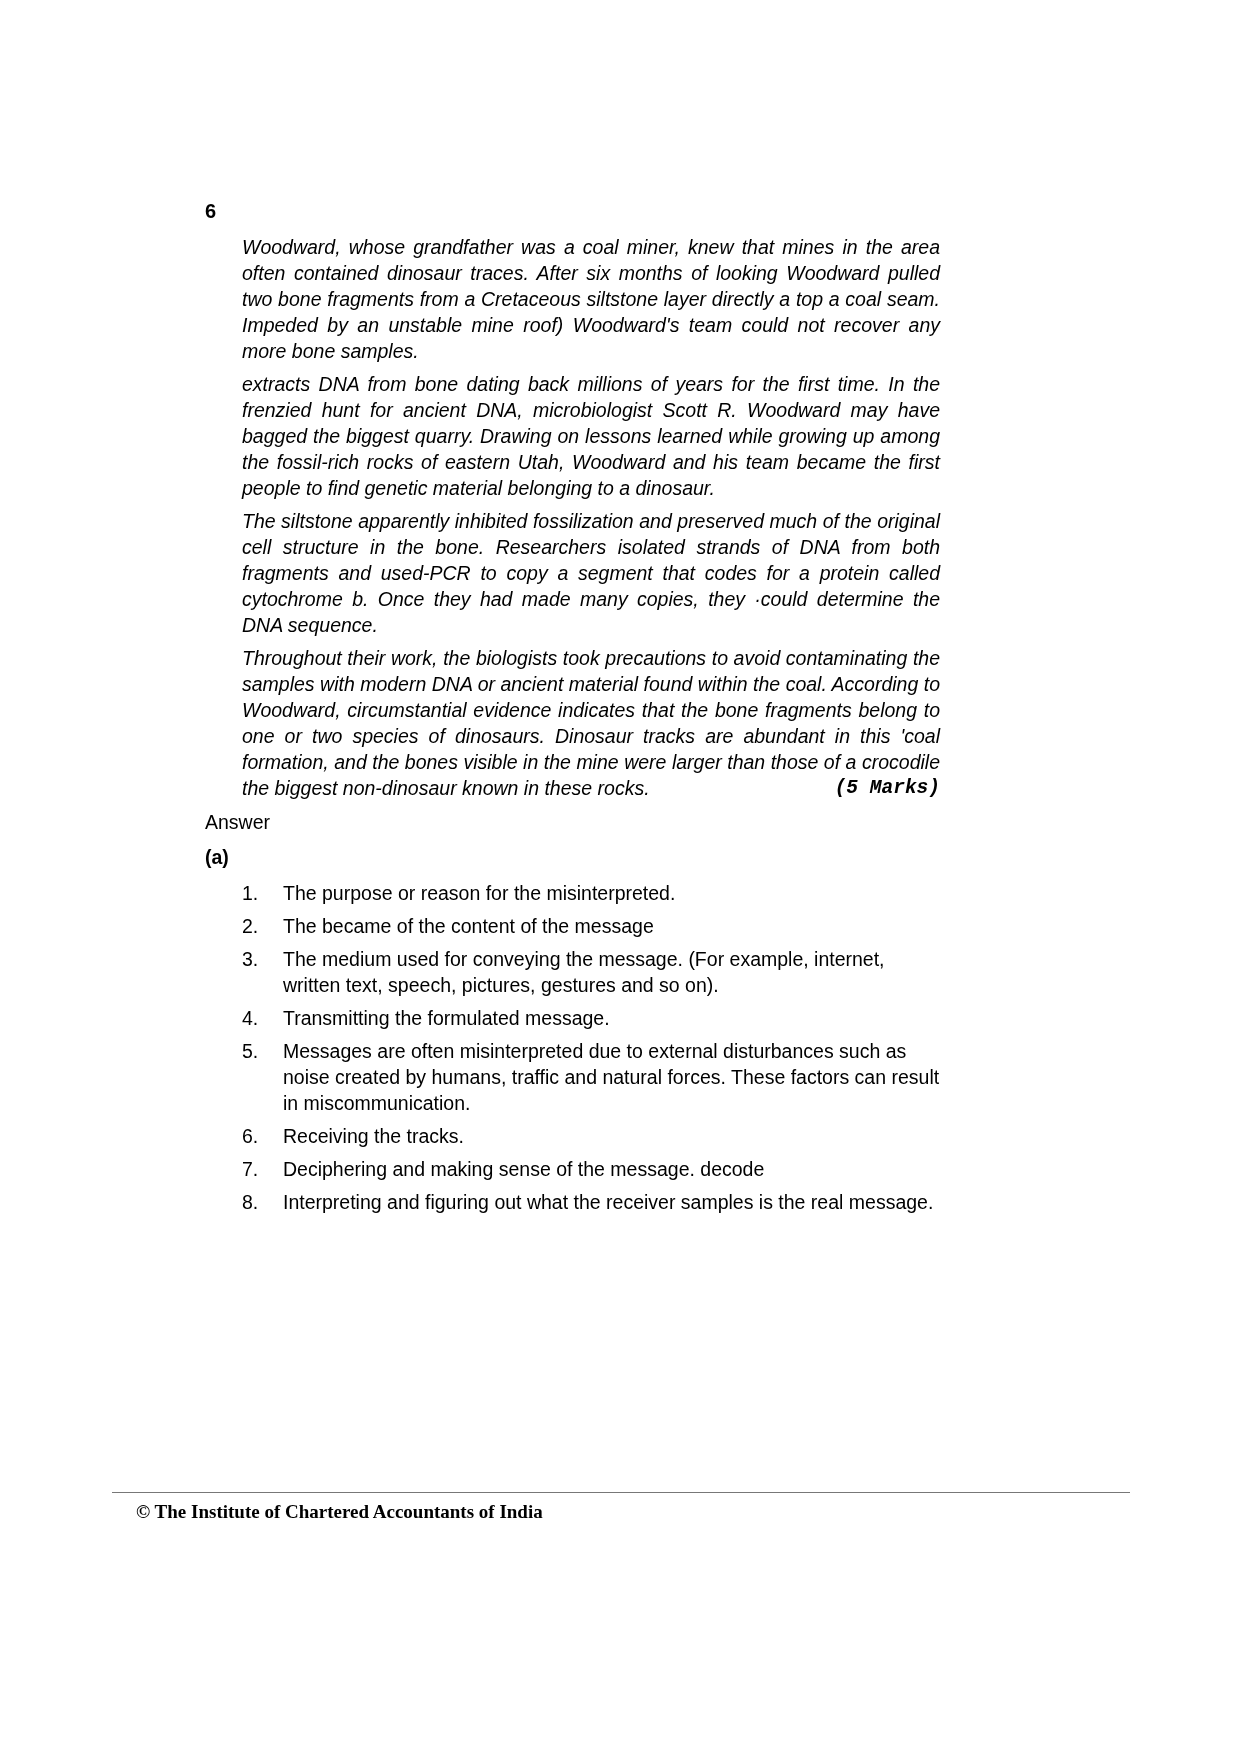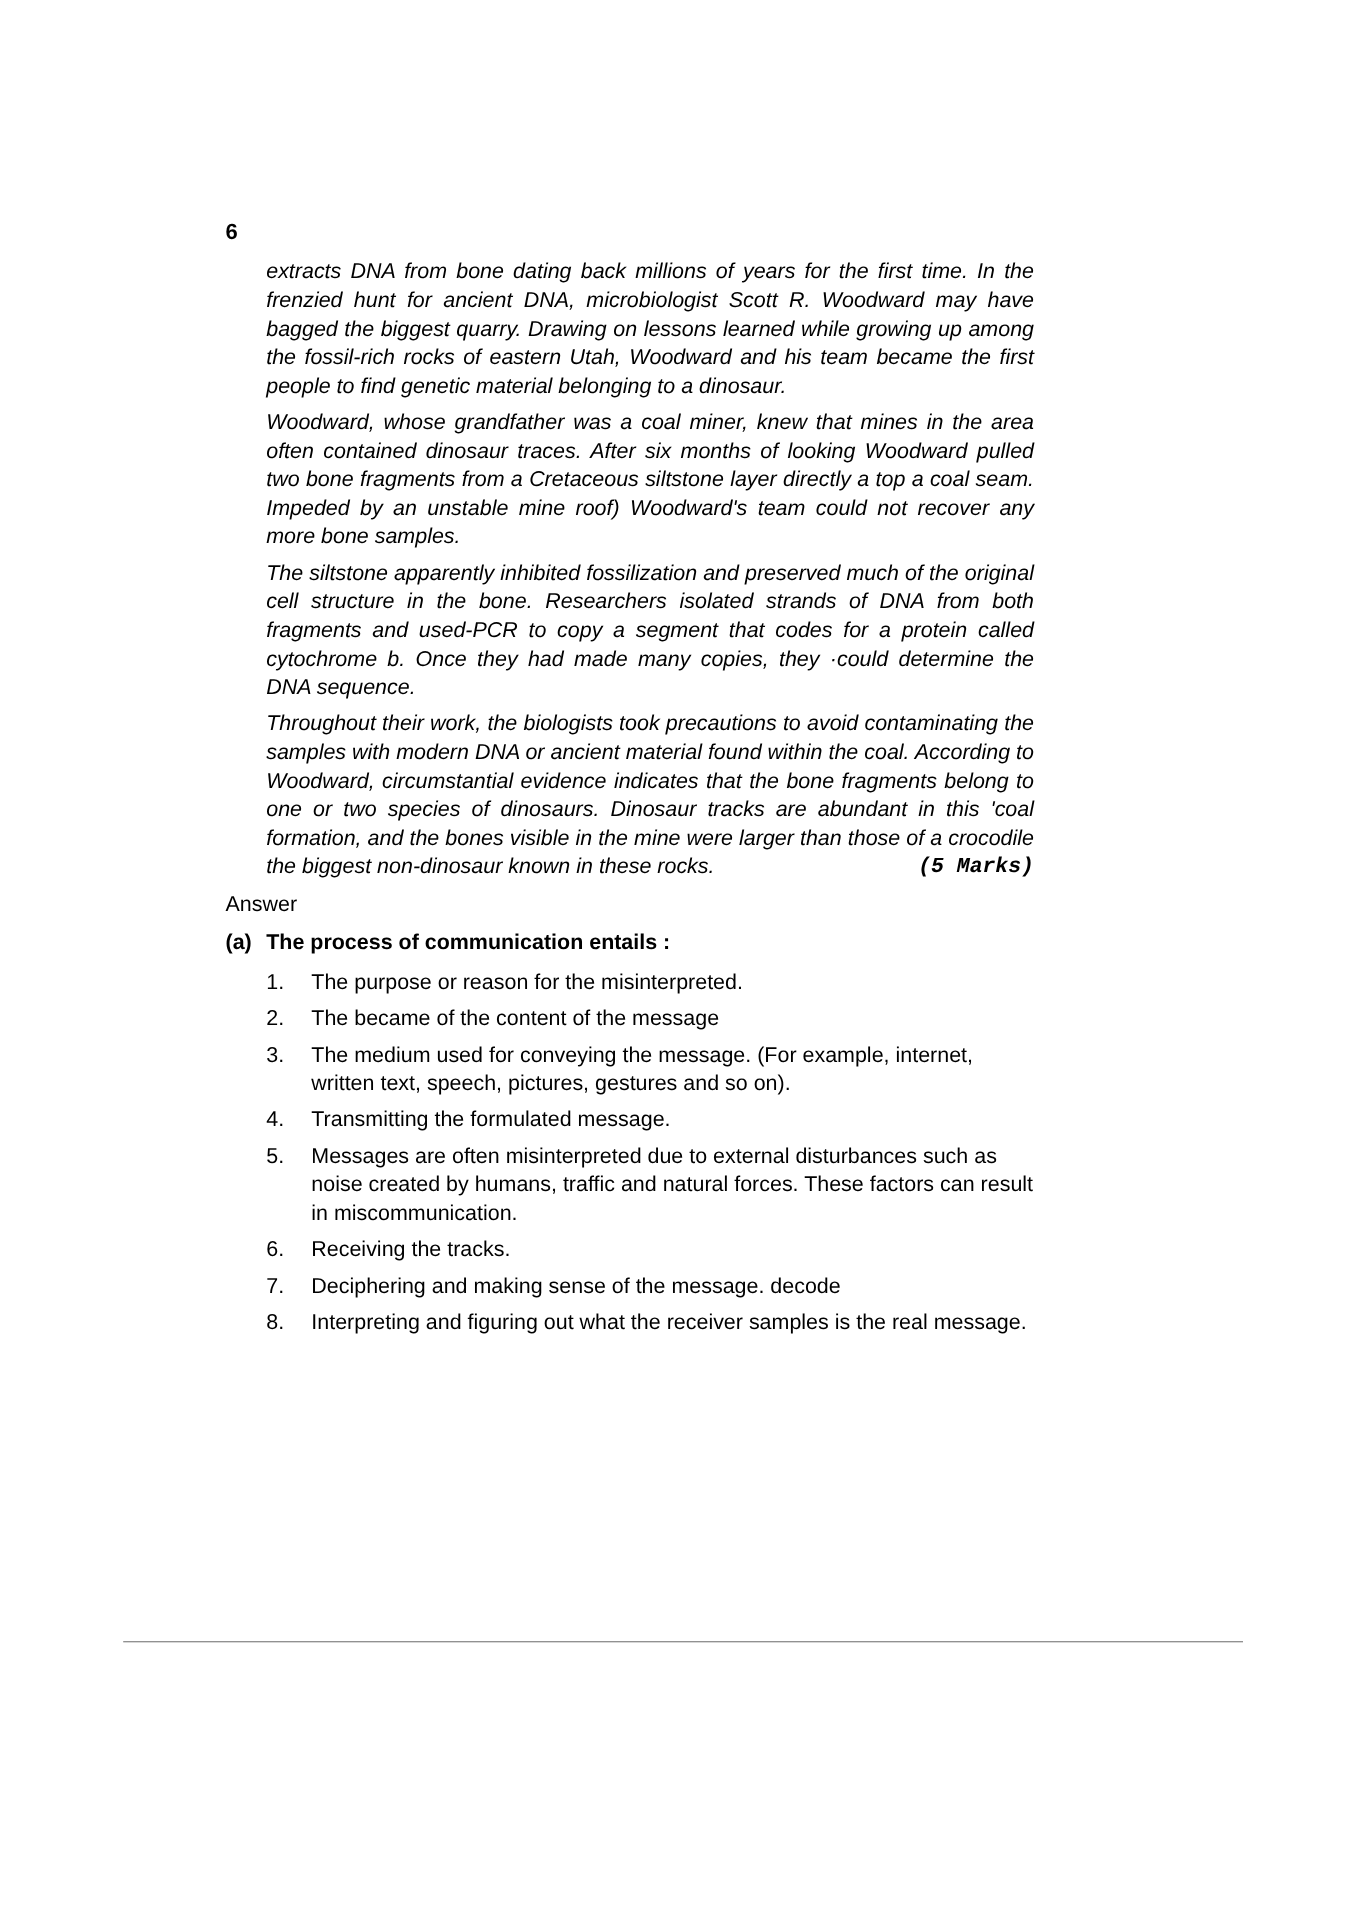--- a/index.html
+++ b/index.html
@@ -89,31 +89,30 @@
 <body>
 
 <div class="page">
   <div class="content">
 
     <div class="header-row">
       <span class="page-num">6</span>
     </div>
 
     <div class="passage">
+      <p class="ppara">Woodward, whose grandfather was a coal miner, knew that mines in the area often contained dinosaur traces. After six months of looking Woodward pulled two bone fragments from a Cretaceous siltstone layer directly a top a coal seam. Impeded by an unstable mine roof) Woodward's team could not recover any more bone samples.</p>
       <p class="ppara">extracts DNA from bone dating back millions of years for the first time. In the frenzied hunt for ancient DNA, microbiologist Scott R. Woodward may have bagged the biggest quarry. Drawing on lessons learned while growing up among the fossil-rich rocks of eastern Utah, Woodward and his team became the first people to find genetic material belonging to a dinosaur.</p>
-      <p class="ppara">Woodward, whose grandfather was a coal miner, knew that mines in the area often contained dinosaur traces. After six months of looking Woodward pulled two bone fragments from a Cretaceous siltstone layer directly a top a coal seam. Impeded by an unstable mine roof) Woodward's team could not recover any more bone samples.</p>
       <p class="ppara">The siltstone apparently inhibited fossilization and preserved much of the original cell structure in the bone. Researchers isolated strands of DNA from both fragments and used-PCR to copy a segment that codes for a protein called cytochrome b. Once they had made many copies, they ·could determine the DNA sequence.</p>
       <p class="ppara"><span>Throughout their work, the biologists took precautions to avoid contaminating the samples with modern DNA or ancient material found within the coal. According to Woodward, circumstantial evidence indicates that the bone fragments belong to one or two species of dinosaurs. Dinosaur tracks are abundant in this 'coal formation, and the bones visible in the mine were larger than those of a crocodile the biggest non-dinosaur known in these rocks.</span> <span class="marks">(5 Marks)</span></p>
     </div>
 
     <div class="answer-heading">Answer</div>
 
     <div class="answer-item-row">
       <span class="item-label">(a)</span>
-      <span class="item-title">The process of communication entails :</span>
     </div>
 
     <div class="points">
       <div class="point">
         <span class="pnum">1.</span>
         <span class="ptext">The purpose or reason for the misinterpreted.</span>
       </div>
       <div class="point">
         <span class="pnum">2.</span>
         <span class="ptext">The became of the content of the message</span>
@@ -140,13 +139,14 @@
       </div>
       <div class="point">
         <span class="pnum">8.</span>
         <span class="ptext">Interpreting and figuring out what the receiver samples is the real message.</span>
       </div>
     </div>
 
   </div>
 
   <div class="footer-rule"></div>
+  <div class="footer">© The Institute of Chartered Accountants of India</div>
 </div>
 
 </body></html>

